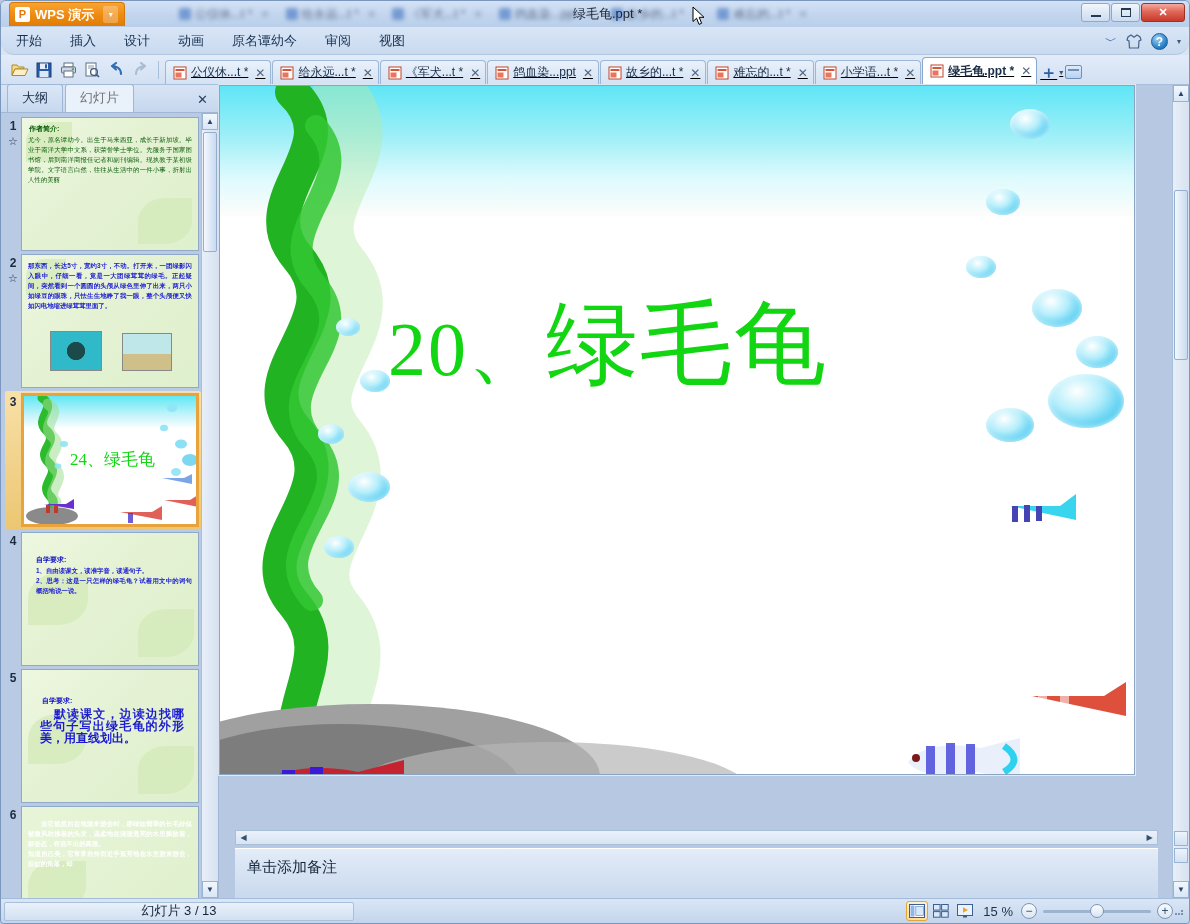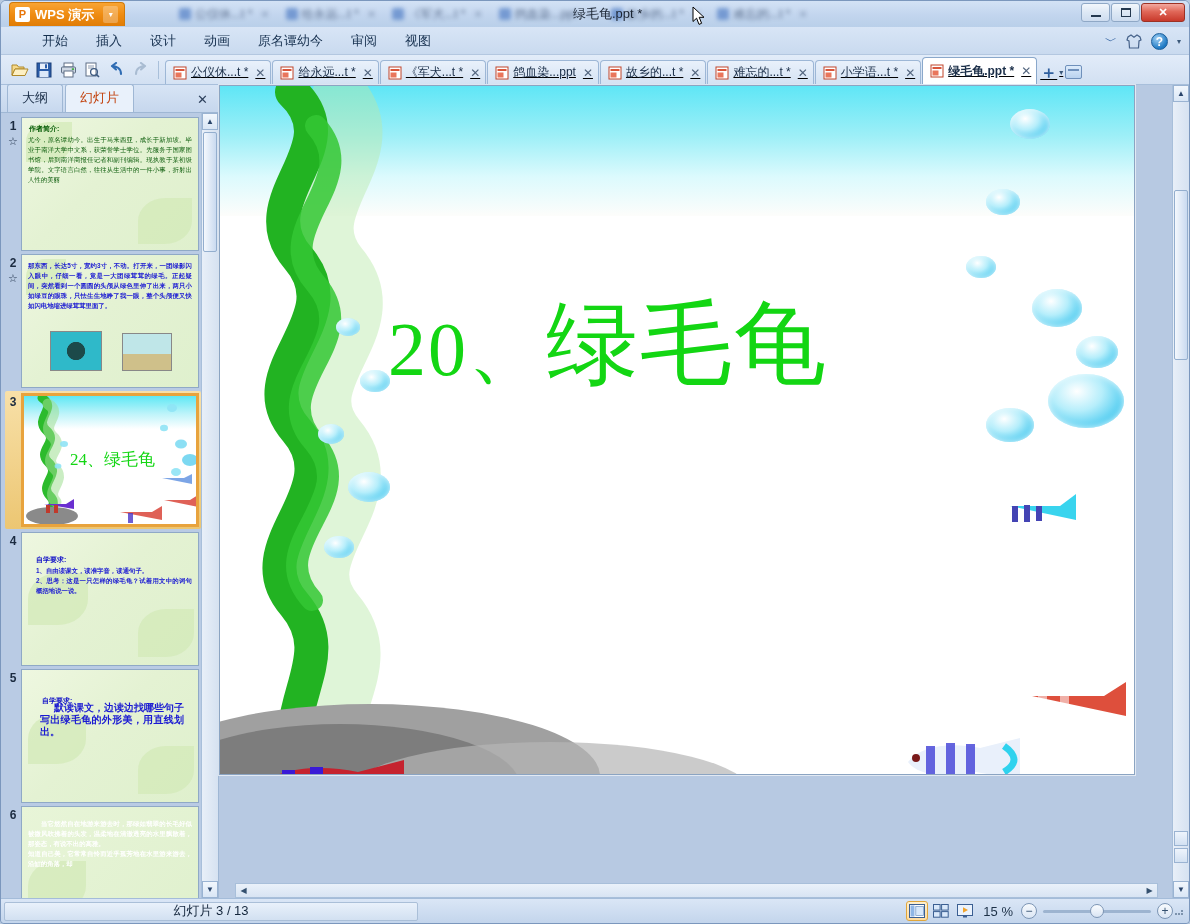--- a/index.html
+++ b/index.html
@@ -63,22 +63,22 @@
     border-color: #9c3124; width: 44px; }
   .winbtn span { position: absolute; inset: 0; display: flex; align-items: center;
     justify-content: center; font-size: 11px; color: #22364f; font-family: "Liberation Sans", sans-serif; }
   .winbtn.close span { color: #fff; font-weight: bold; }
   .mini-glyph { display:block; width:10px; height:2px; background:#24384f; margin-top:6px; }
   .max-glyph { display:block; width:10px; height:9px; border:1px solid #24384f; border-top-width:2px; }
 
   
   #menubar { height: 28px; flex: 0 0 28px; position: relative;
     background: linear-gradient(180deg,#d8e5f6 0%,#c9daef 100%);
-    display: flex; align-items: center; padding-left: 28px; gap: 2px;
-    border-bottom: 1px solid #b3c7e0; }
+    display: flex; align-items: center; padding-left: 2px; gap: 2px;
+    border-bottom: 1px solid #b3c7e0; border-radius: 14px; }
   .menu-item { padding: 4px 13px; font-size: 13px; color: #16304f; cursor: default; }
   .menu-right { position: absolute; right: 8px; top: 0; height: 28px;
     display: flex; align-items: center; gap: 9px; }
   .chev { color:#2e5f9e; font-size: 12px; }
   .shirt-ic { width: 16px; height: 15px; position: relative; }
   .help-ic { width: 17px; height: 17px; border-radius: 50%;
     background: radial-gradient(circle at 35% 30%, #9fd0f5, #1f7ac4 70%);
     color: #fff; font-size: 12px; font-weight: bold; text-align: center; line-height: 17px;
     border: 1px solid #1a5e9b; }
   .tiny-caret { color: #3a5879; font-size: 8px; }
@@ -113,21 +113,21 @@
 
   
   #leftpane { width: 218px; flex: 0 0 218px; display: flex; flex-direction: column;
     background: #c4d4e9; border-right: 1px solid #9fb7d4; }
   #panetabs { height: 27px; flex: 0 0 27px; display: flex; align-items: flex-end;
     padding-left: 6px; position: relative;
     background: linear-gradient(180deg,#d7e4f5,#c6d7ed); }
   .panetab { padding: 4px 14px 5px; font-size: 13px; color: #1a2e48;
     border: 1px solid #9fb7d4; border-bottom: none; border-radius: 3px 3px 0 0;
     background: linear-gradient(180deg,#dbe7f7,#c7d8ee); margin-right: 2px; }
-  .panetab.active { background: #e9f1fb; font-weight: normal; color:#c2410c;font-family:Liberation Mono, monospace; }
+  .panetab.active { background: #e9f1fb; font-weight: normal; color:#737373;font-family:Liberation Mono, monospace; }
   .pane-close { position: absolute; right: 10px; bottom: 5px; font-size: 13px; color: #2c3f5b; }
   #thumbs { flex: 1 1 auto; background: #b9cbe4; position: relative; overflow: hidden;
     border-top: 1px solid #9fb7d4; }
   #thumblist { position: absolute; left: 0; top: 0; right: 17px; bottom: 0;
     padding: 4px 0 0 4px; }
   .thumb-row { display: flex; align-items: flex-start; margin-bottom: 3px; position: relative; }
   .thumb-num { width: 16px; flex: 0 0 16px; text-align: center; font-size: 12px;
     font-weight: bold; color: #1b2b40; padding-top: 2px; }
   .thumb-star { position: absolute; left: 0; top: 18px; width: 16px; text-align: center;
     font-size: 11px; color: #2a3c55; }
@@ -559,21 +559,21 @@
             </div>
           </div>
 
           <div class="thumb-row">
             <div class="thumb-num">5</div>
             <div class="thumb-box">
               <div class="tslide green">
                 <div class="tsflower" style="left:6px;top:44px;width:58px;height:50px"></div>
                 <div class="tsflower" style="right:4px;bottom:8px;width:56px;height:48px"></div>
                 <div class="ttitle blue" style="left:20px;top:26px">自学要求:</div>
-                <div class="tbody blue" style="left:18px;right:14px;top:32px;font-size:10px;line-height:12px;text-indent:14px">默读课文，边读边找哪些句子写出绿毛龟的外形美，用直线划出。</div>
+                <div class="tbody blue" style="left:18px;right:14px;top:38px;font-size:12px;line-height:12px;text-indent:14px">默读课文，边读边找哪些句子写出绿毛龟的外形美，用直线划出。</div>
               </div>
             </div>
           </div>
 
           <div class="thumb-row">
             <div class="thumb-num">6</div>
             <div class="thumb-box">
               <div class="tslide green" style="background:linear-gradient(135deg,#e8f5d8,#dff0cd)">
                 <div class="tsflower" style="left:6px;top:54px;width:58px;height:50px"></div>
                 <div class="tbody white" style="top:12px;text-indent:13px;white-space:pre-line">当它悠然自在地游来游去时，那绿如翡翠的长毛好似被微风吹拂着的头发，温柔地在清澈透亮的水里飘散着，那姿态，有说不出的高雅。
@@ -678,33 +678,34 @@
             <span class="num">20、</span><span>绿毛龟</span>
           </div>
         </div>
       </div>
 
       <div id="hscroll">
         <div class="arrow l">◀</div>
         <div class="arrow r">▶</div>
       </div>
 
+      <div id="notes">单击添加备注</div>
     </div>
 
     <div id="rscroll">
       <div class="arrow">▲</div>
       <div class="thumbbar"></div>
       <div class="dbl" style="bottom:52px"></div>
       <div class="dbl" style="bottom:35px"></div>
       <div class="arrow bot">▼</div>
     </div>
   </div>
 
   <div id="statusbar">
-    <div class="sb-cell" style="width:414px">幻灯片 3 / 13</div>
+    <div class="sb-cell" style="width:350px">幻灯片 3 / 13</div>
     <div class="sb-spacer"></div>
 
     <div class="viewbtn active">
       <svg width="16" height="14" viewBox="0 0 16 14">
         <rect x="0.5" y="0.5" width="15" height="13" fill="#fff" stroke="#3b5f92"></rect>
         <rect x="1.5" y="1.5" width="4" height="11" fill="#8fb6e6"></rect>
         <rect x="6.8" y="2.5" width="7.6" height="9" fill="#d9e8fa" stroke="#6d93c4" stroke-width=".7"></rect>
       </svg>
     </div>
     <div class="viewbtn">

